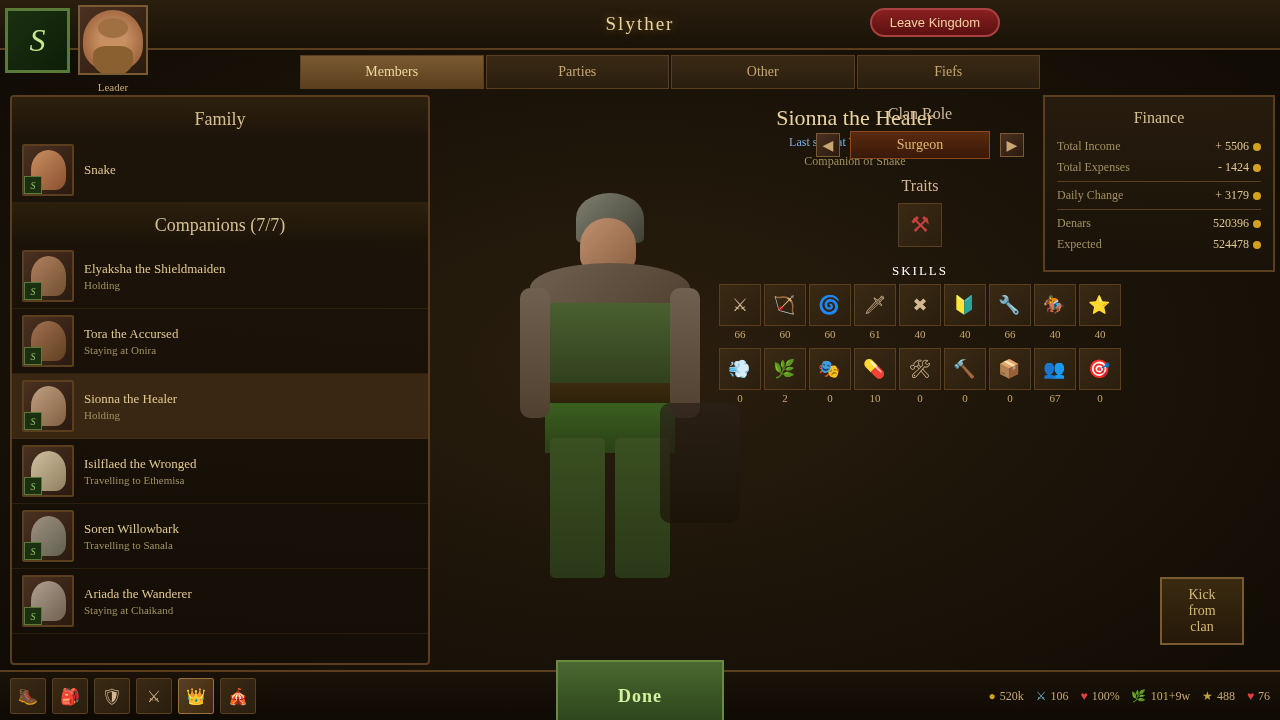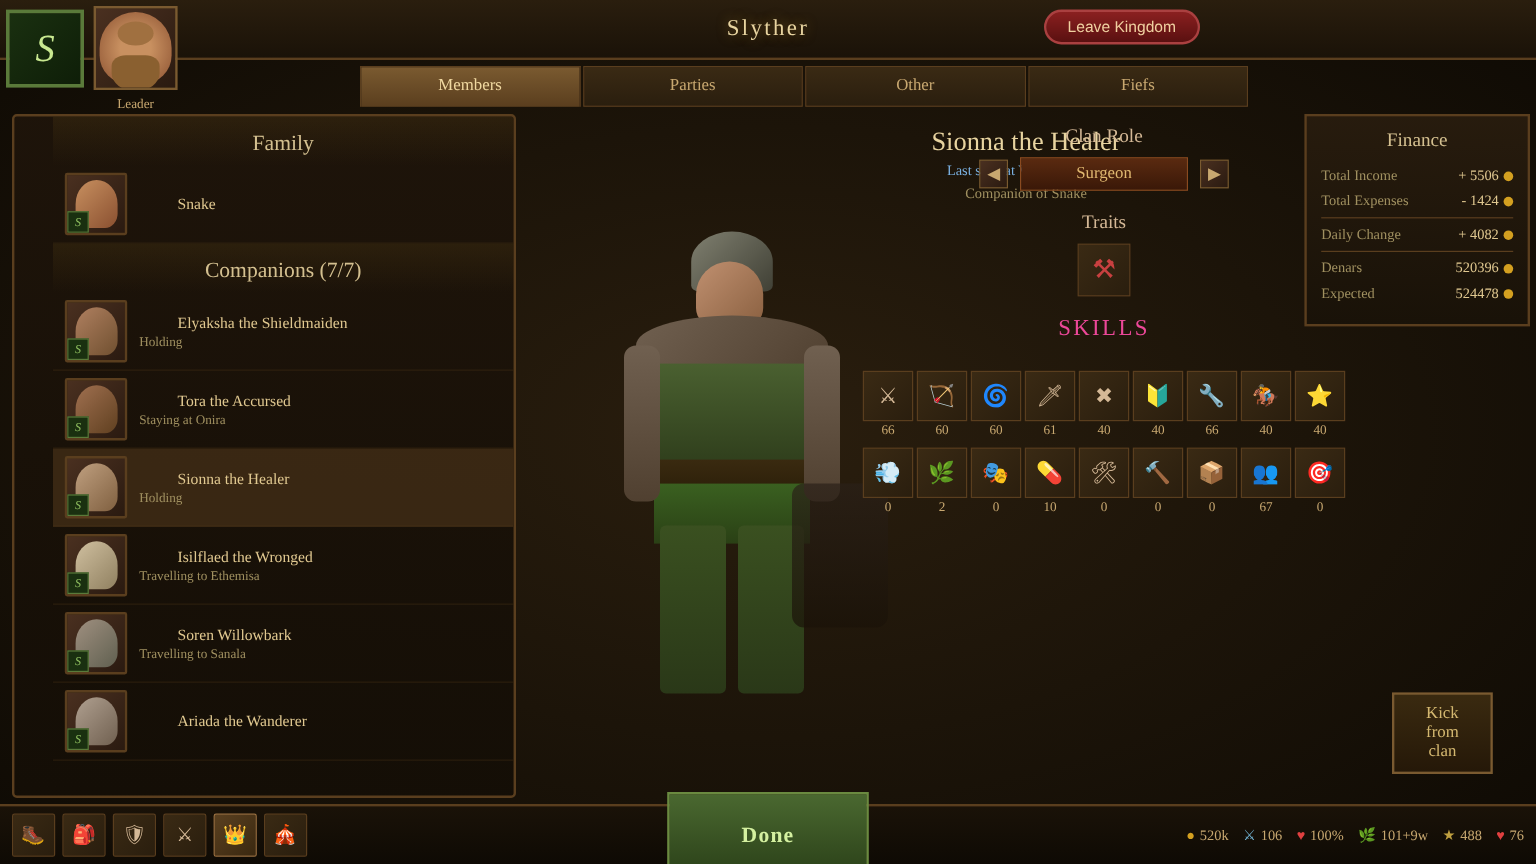--- a/index.html
+++ b/index.html
@@ -181,21 +181,20 @@
     .left-panel {
       position: absolute;
       top: 95px;
       left: 10px;
       width: 420px;
       bottom: 55px;
       background: linear-gradient(180deg, rgba(30,20,10,0.95) 0%, rgba(20,14,6,0.95) 100%);
       border: 2px solid #5a3e1e;
       border-radius: 4px;
       overflow: hidden;
-      padding-left: 32px;
     }
 
     .left-panel-inner {
       height: 100%;
       overflow-y: auto;
       scrollbar-width: thin;
       scrollbar-color: #5a3e1e #1a1008;
     }
 
     .section-header {
@@ -251,21 +250,20 @@
       font-style: italic;
     }
 
     .member-info {
       flex: 1;
     }
 
     .member-name {
       font-size: 13px;
       color: #e0c890;
-      margin-left: 32px;
     }
 
     .member-status {
       font-size: 11px;
       color: #a09060;
       margin-top: 2px;
     }
 
     
     .right-panel {
@@ -347,23 +345,23 @@
       color: #d4b896;
       margin-bottom: 8px;
     }
 
     .skills-section {
       padding: 8px 0;
     }
 
     .skills-label {
       text-align: center;
-      font-size: 19px;
-      color: #ec4899;
-      margin-bottom: 24px;
+      font-size: 13px;
+      color: #ffffff;
+      margin-bottom: 5px;
       letter-spacing: 2px;
     }
 
     .skill-item {
       text-align: center;
     }
 
     .skill-icon {
       width: 42px;
       height: 42px;
@@ -380,21 +378,21 @@
       font-size: 11px;
       color: #c8a870;
       margin-top: 2px;
     }
 
     
     .finance-panel {
       position: absolute;
       top: 0;
       right: -5px;
-      width: 188px;
+      width: 232px;
       background: linear-gradient(180deg, rgba(40,28,14,0.95) 0%, rgba(25,18,8,0.95) 100%);
       border: 2px solid #5a3e1e;
       padding: 12px;
     }
 
     .finance-title {
       text-align: center;
       font-size: 16px;
       color: #d4c090;
       margin-bottom: 12px;
@@ -608,20 +606,21 @@
       </div>
     </div>
 
     <div class="member-row">
       <div class="member-portrait">
         <div style="width:35px;height:40px;background:linear-gradient(135deg,#b0a090,#706050);border-radius:50% 50% 30% 30%;"></div>
         <div class="member-emblem">S</div>
       </div>
       <div class="member-info">
         <div class="member-name">Ariada the Wanderer</div>
+        <div class="member-status">Staying at Chaikand</div>
       </div>
     </div>
   </div>
 </div>
 
 <div class="right-panel">
 
   <div class="char-name-section">
     <div class="char-name">Sionna the Healer</div>
     <div class="char-subtitle">
@@ -777,21 +776,21 @@
       <span class="finance-label">Total Expenses</span>
       <span class="finance-value">
         <span>- 1424</span>
         <span class="gold-dot"></span>
       </span>
     </div>
     <div class="finance-divider"></div>
     <div class="finance-row">
       <span class="finance-label">Daily Change</span>
       <span class="finance-value">
-        <span>+ 4082</span>
+        <span>+ 3179</span>
         <span class="gold-dot"></span>
       </span>
     </div>
     <div class="finance-divider"></div>
     <div class="finance-row">
       <span class="finance-label">Denars</span>
       <span class="finance-value">
         <span>520396</span>
         <span class="gold-dot"></span>
       </span>

